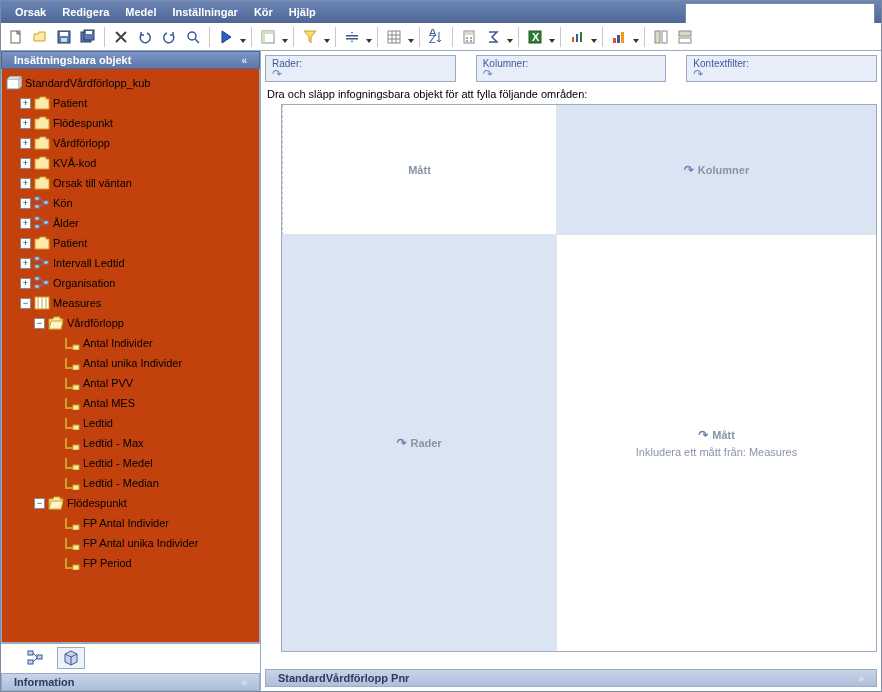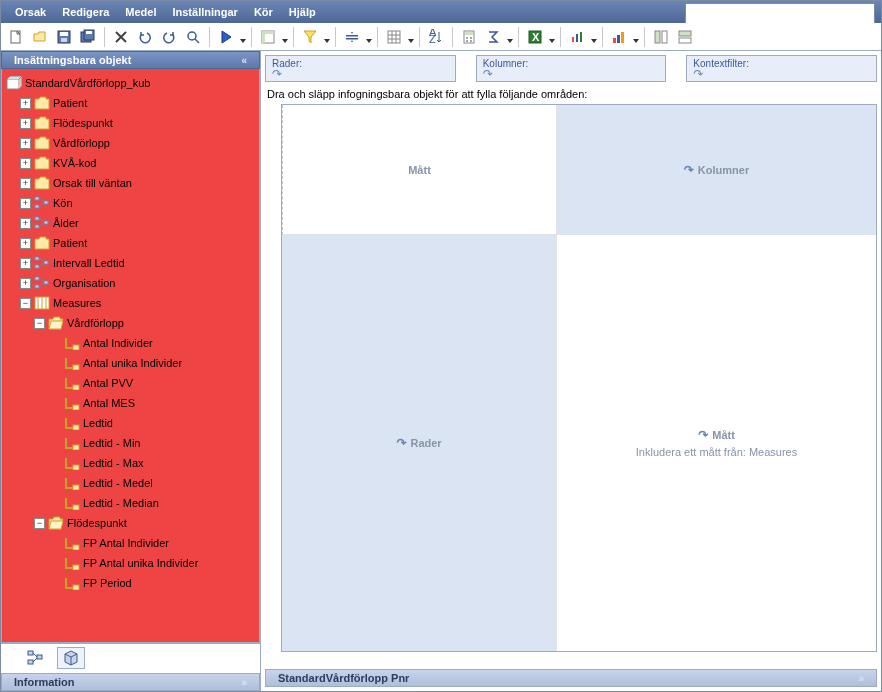--- a/index.html
+++ b/index.html
@@ -20,21 +20,21 @@
 .tri-down svg { width: 6px; height: 6px; }
 
 
 .main { flex: 1; display: flex; overflow: hidden; }
 .left-col { width: 260px; display: flex; flex-direction: column; border-right: 1px solid #9caac2; }
 .right-col { flex: 1; display: flex; flex-direction: column; padding: 4px; }
 
 
 .panel-head { background: linear-gradient(#7b95c4, #5c79ab); color: #fff; font-weight: bold; height: 18px; display: flex; align-items: center; padding: 0 12px; border: 1px solid #4e6794; }
 .panel-head .chev { margin-left: auto; color: #dbe5f3; font-size: 10px; }
-.panel-body { flex: 1; overflow: auto; background: #ef4444; border: 1px solid #9caac2; border-top: none; }
+.panel-body { flex: 1; overflow: auto; background: #c2410c; border: 1px solid #9caac2; border-top: none; }
 
 
 .tree { padding: 4px 2px; }
 .tree-row { display: flex; align-items: center; height: 20px; white-space: nowrap; }
 .tree-row .twisty { width: 11px; height: 11px; border: 1px solid #8a8a8a; display: flex; align-items: center; justify-content: center; margin-right: 3px; font-size: 9px; line-height: 9px; color: #333; background: #fff; cursor: default; }
 .tree-row .icon { width: 16px; height: 14px; margin-right: 3px; display: flex; align-items: center; justify-content: center; }
 .tree-row .label { color: #000; }
 .indent1 { padding-left: 2px; }
 .indent2 { padding-left: 16px; }
 .indent3 { padding-left: 30px; }
@@ -464,29 +464,20 @@
               </span>
               <span class="label">Ledtid</span>
             </div>
             <div class="tree-row indent5">
               <span class="icon">
                 <svg viewBox="0 0 16 14">
                   <path d="M2 2 L2 12 L12 12" fill="none" stroke="#c9a227" stroke-width="2"></path>
                   <rect x="9" y="9" width="6" height="5" fill="#ffe9a8" stroke="#c9a227"></rect>
                 </svg>
               </span>
-              <span class="label">Ledtid - Min</span>
-            </div>
-            <div class="tree-row indent5">
-              <span class="icon">
-                <svg viewBox="0 0 16 14">
-                  <path d="M2 2 L2 12 L12 12" fill="none" stroke="#c9a227" stroke-width="2"></path>
-                  <rect x="9" y="9" width="6" height="5" fill="#ffe9a8" stroke="#c9a227"></rect>
-                </svg>
-              </span>
               <span class="label">Ledtid - Max</span>
             </div>
             <div class="tree-row indent5">
               <span class="icon">
                 <svg viewBox="0 0 16 14">
                   <path d="M2 2 L2 12 L12 12" fill="none" stroke="#c9a227" stroke-width="2"></path>
                   <rect x="9" y="9" width="6" height="5" fill="#ffe9a8" stroke="#c9a227"></rect>
                 </svg>
               </span>
               <span class="label">Ledtid - Medel</span>

